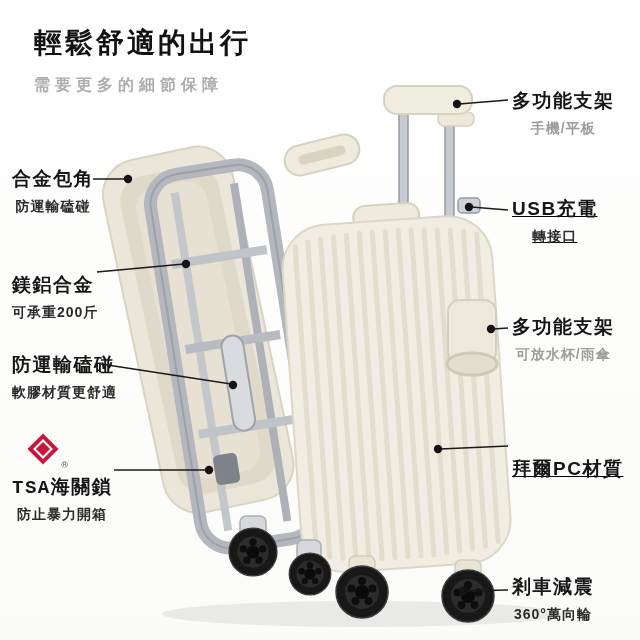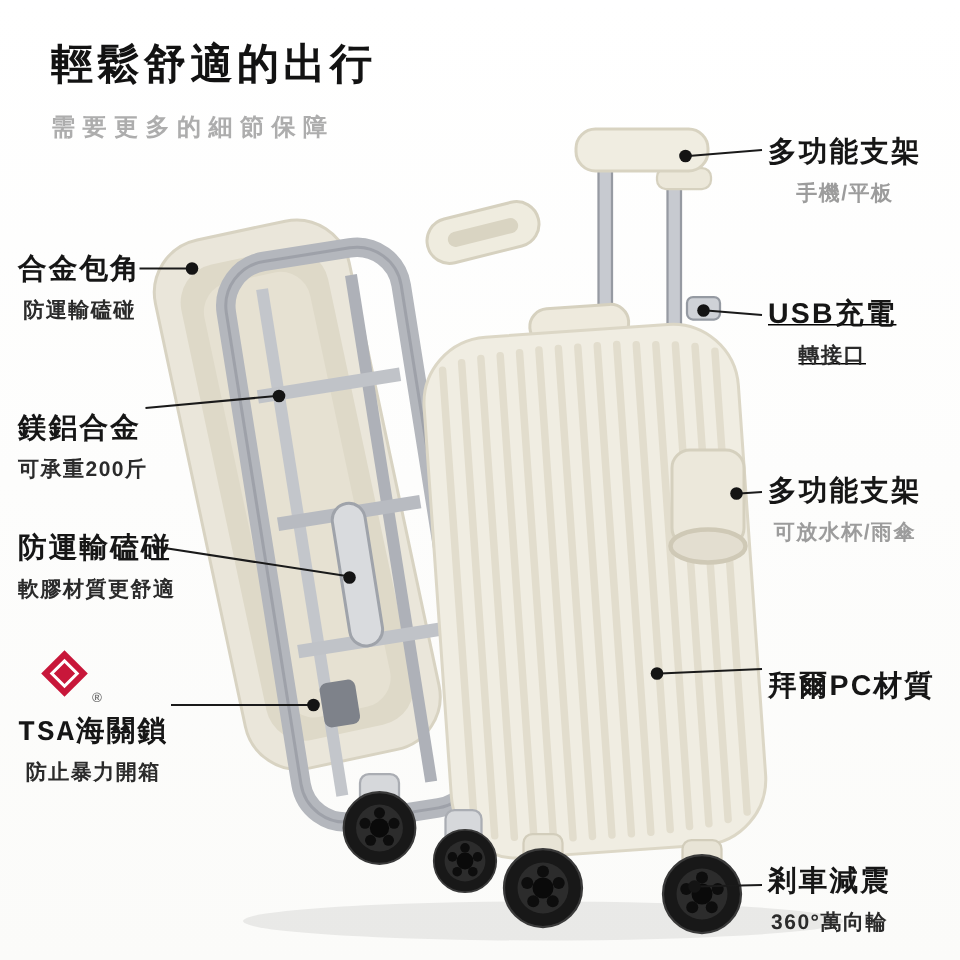--- a/index.html
+++ b/index.html
@@ -20,21 +20,21 @@
   .callout .c-desc { margin-top:6px; font-size:14px; font-weight:700; color:#2b2b2b; letter-spacing:1px;text-align:center; }
   .callout .c-desc.muted { color:#9c9c9c; }
 
   .cl1 { left:12px; top:166px; }
   .cl2 { left:12px; top:272px; }
   .cl3 { left:12px; top:352px; }
   .cl4 { left:12px; top:474px;font-family:Liberation Mono, monospace; }
   .cr1 { left:512px; top:88px;  }
   .cr2 { left:512px; top:196px;text-decoration:underline; }
   .cr3 { left:512px; top:314px; }
-  .cr4 { left:512px; top:444px; }
+  .cr4 { left:512px; top:456px;text-decoration:underline; }
   .cr5 { left:512px; top:574px; }
 
   .tsa-wrap { position:absolute; left:26px; top:434px; width:44px; height:36px; z-index:4; }
   .tsa-diamond { position:absolute; left:6px; top:4px; width:22px; height:22px;
                  background:#c8173a; transform:rotate(45deg); }
   .tsa-diamond::after { content:""; position:absolute; inset:4px; border:2.5px solid #ffffff; }
   .tsa-reg { position:absolute; right:2px; bottom:0; font-size:9px; font-weight:700; color:#777; }
 </style>
 </head>
 <body>

